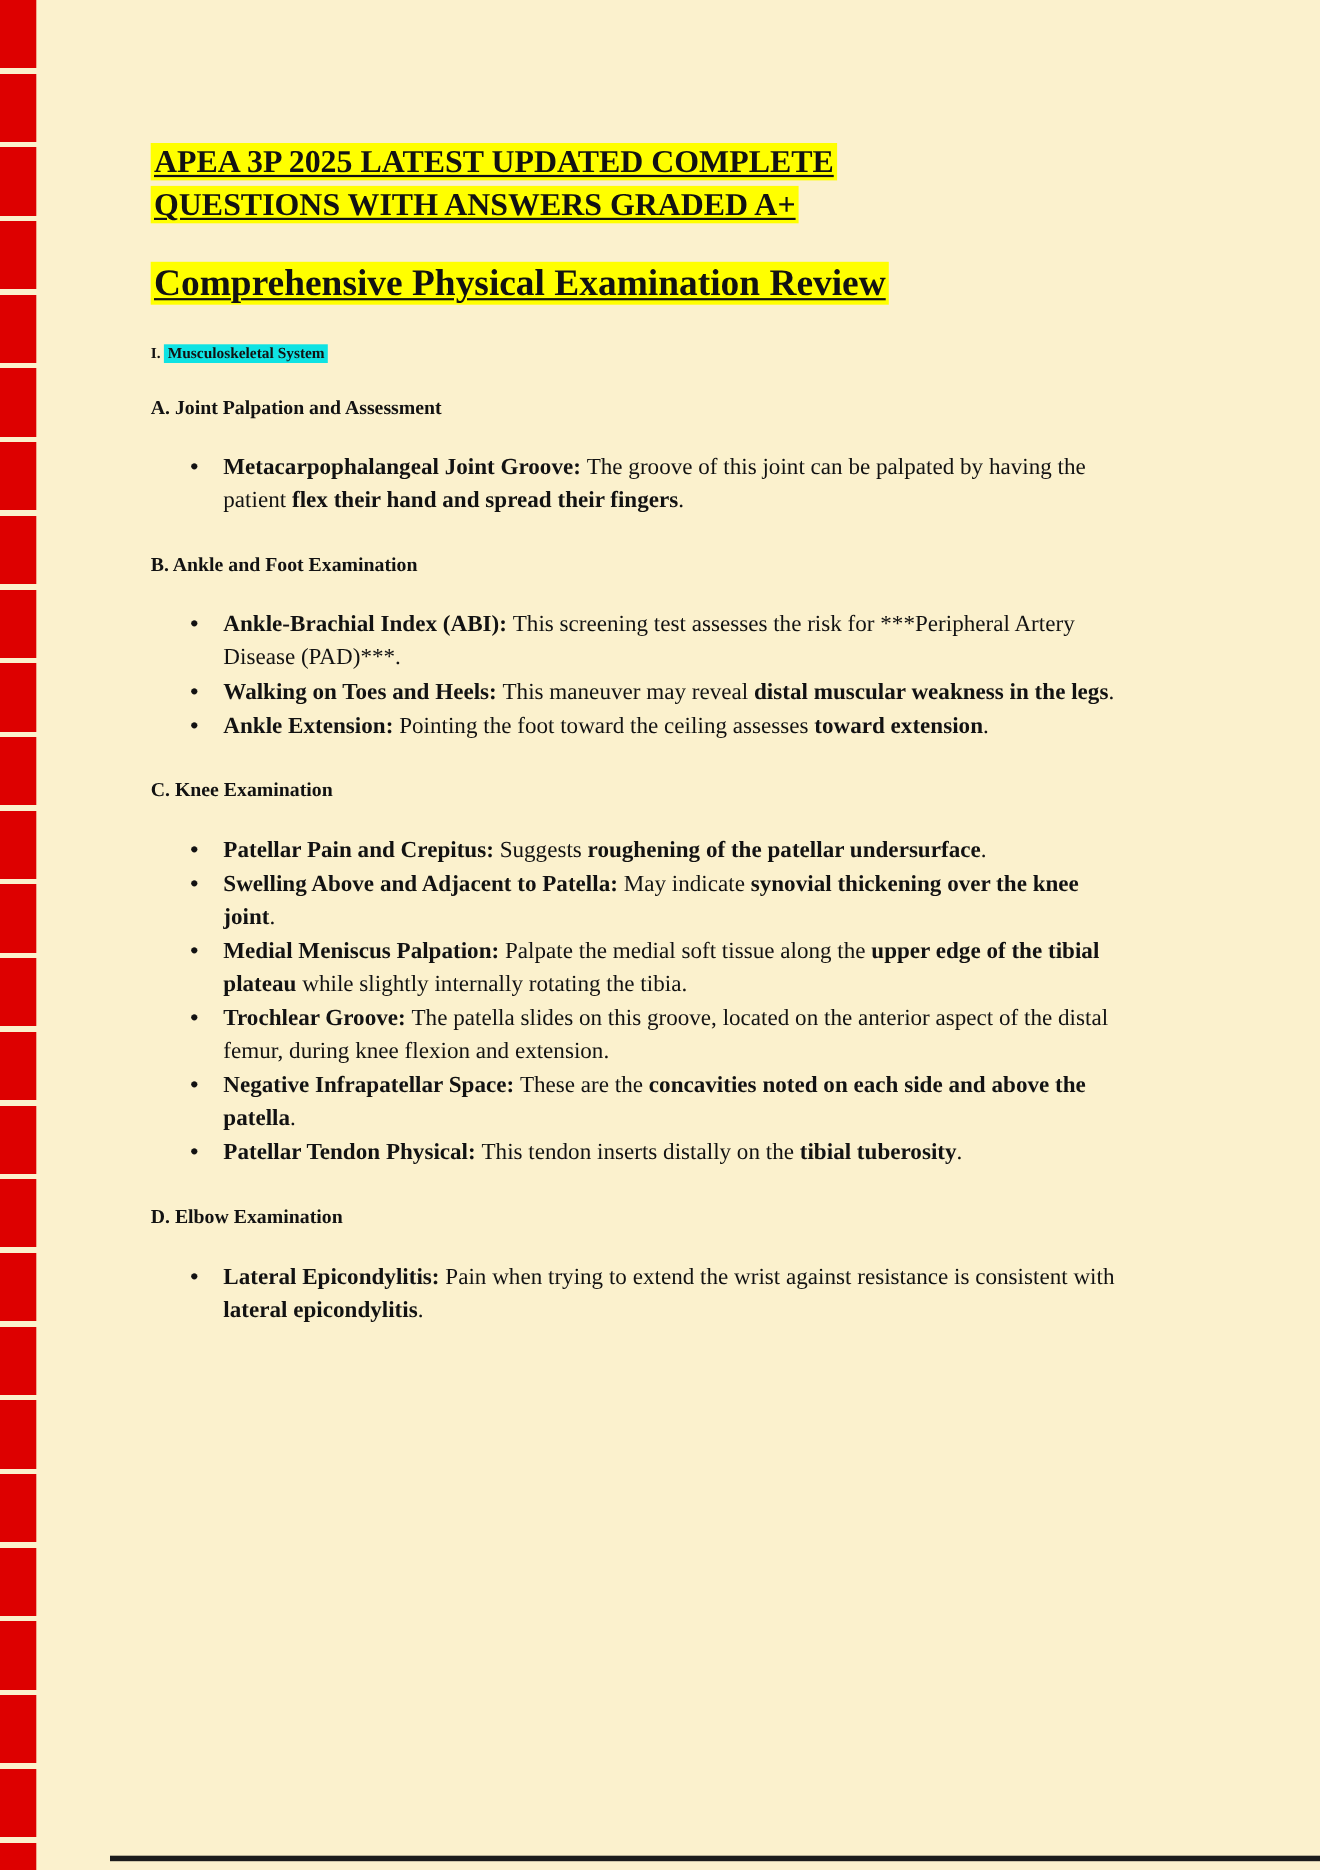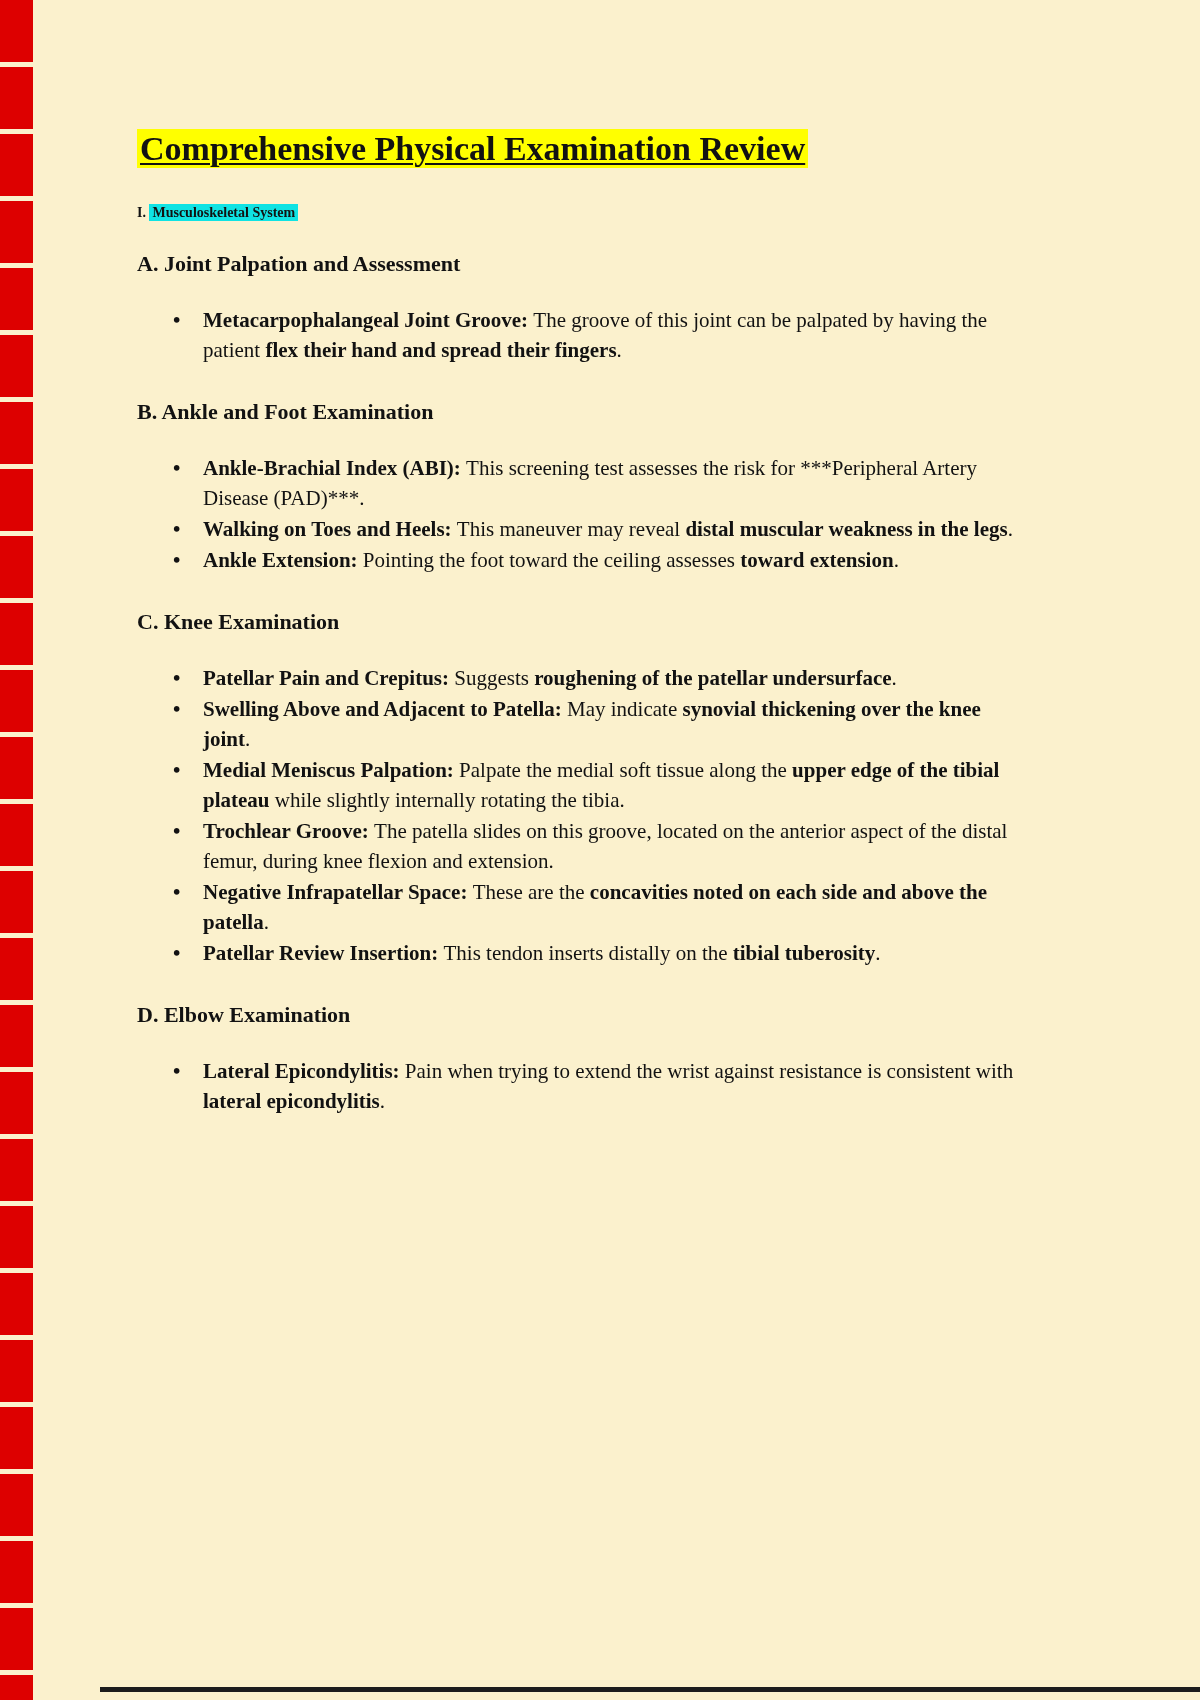--- a/index.html
+++ b/index.html
@@ -50,21 +50,21 @@
   .hl-cyan {
     background: var(--hl-cyan, #0FE3E3);
     padding: 1px 3px;
   }
   .roman-line {
     font-size: 14px;
     font-weight: 700;
     margin-bottom: 30px;
   }
   .sec-heading {
-    font-size: 22px;
+    font-size: 18px;
     font-weight: 700;
     margin: 0 0 28px 0;
   }
   .bullet-list {
     list-style: none;
     padding-left: 66px;
     margin: 0 0 34px 0;
     font-size: 21px;
     line-height: 1.43;
   }
@@ -92,20 +92,24 @@
     background: #1C1C1C;
   }
 </style>
 </head>
 <body>
 
 <div class="red-strip"></div>
 
 <div class="content">
 
+  <h1 class="doc-title">
+    <span class="hl-yellow">APEA 3P 2025 LATEST UPDATED COMPLETE</span><br>
+    <span class="hl-yellow">QUESTIONS WITH ANSWERS GRADED A+</span>
+  </h1>
 
   <h2 class="doc-subtitle">
     <span class="hl-yellow">Comprehensive Physical Examination Review</span>
   </h2>
 
   <div class="roman-line">
     <span>I.</span>
     <span class="hl-cyan">Musculoskeletal System</span>
   </div>
 
@@ -120,21 +124,21 @@
         <li><span class="seg-bold">Walking on Toes and Heels: </span><span class="seg-normal">This maneuver may reveal </span><span class="seg-bold-italic">distal muscular weakness in the legs</span><span class="seg-normal">.</span></li>
         <li><span class="seg-bold">Ankle Extension: </span><span class="seg-normal">Pointing the foot toward the ceiling assesses </span><span class="seg-bold-italic">toward extension</span><span class="seg-normal">.</span></li>
       </ul>
       <h3 class="sec-heading">C. Knee Examination</h3>
       <ul class="bullet-list">
         <li><span class="seg-bold">Patellar Pain and Crepitus: </span><span class="seg-normal">Suggests </span><span class="seg-bold-italic">roughening of the patellar undersurface</span><span class="seg-normal">.</span></li>
         <li><span class="seg-bold">Swelling Above and Adjacent to Patella: </span><span class="seg-normal">May indicate </span><span class="seg-bold-italic">synovial thickening over the knee joint</span><span class="seg-normal">.</span></li>
         <li><span class="seg-bold">Medial Meniscus Palpation: </span><span class="seg-normal">Palpate the medial soft tissue along the </span><span class="seg-bold-italic">upper edge of the tibial plateau</span><span class="seg-normal"> while slightly internally rotating the tibia.</span></li>
         <li><span class="seg-bold">Trochlear Groove: </span><span class="seg-normal">The patella slides on this groove, located on the anterior aspect of the distal femur, during knee flexion and extension.</span></li>
         <li><span class="seg-bold">Negative Infrapatellar Space: </span><span class="seg-normal">These are the </span><span class="seg-bold-italic">concavities noted on each side and above the patella</span><span class="seg-normal">.</span></li>
-        <li><span class="seg-bold">Patellar Review Insertion: </span><span class="seg-normal">This tendon inserts distally on the </span><span class="seg-bold-italic">tibial tuberosity</span><span class="seg-normal">.</span></li>
+        <li><span class="seg-bold">Patellar Tendon Physical: </span><span class="seg-normal">This tendon inserts distally on the </span><span class="seg-bold-italic">tibial tuberosity</span><span class="seg-normal">.</span></li>
       </ul>
       <h3 class="sec-heading">D. Elbow Examination</h3>
       <ul class="bullet-list">
         <li><span class="seg-bold">Lateral Epicondylitis: </span><span class="seg-normal">Pain when trying to extend the wrist against resistance is consistent with </span><span class="seg-bold-italic">lateral epicondylitis</span><span class="seg-normal">.</span></li>
       </ul>
     </div>
 
 </div>
 
 <div class="bottom-bar"></div>

